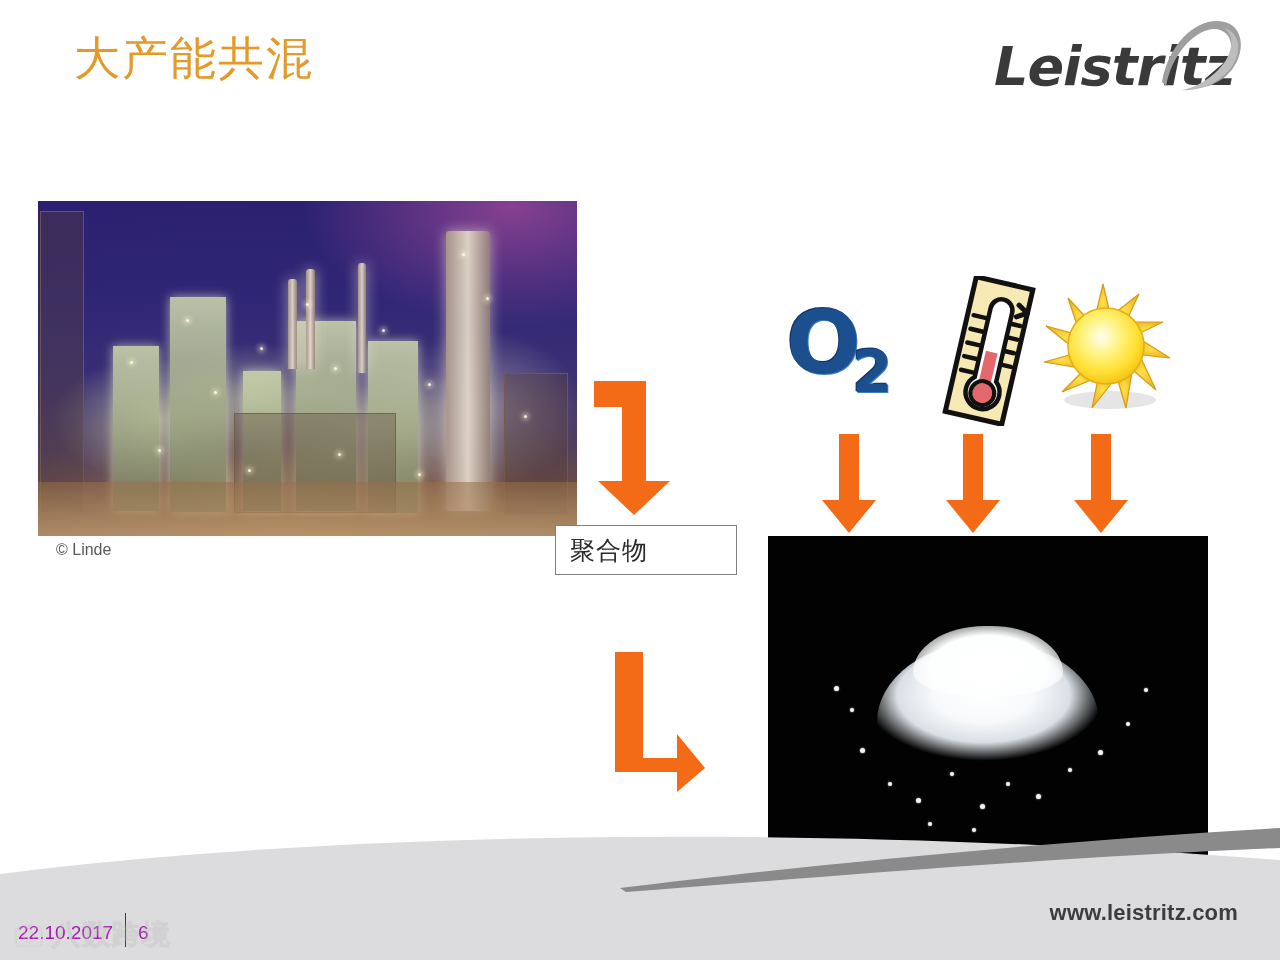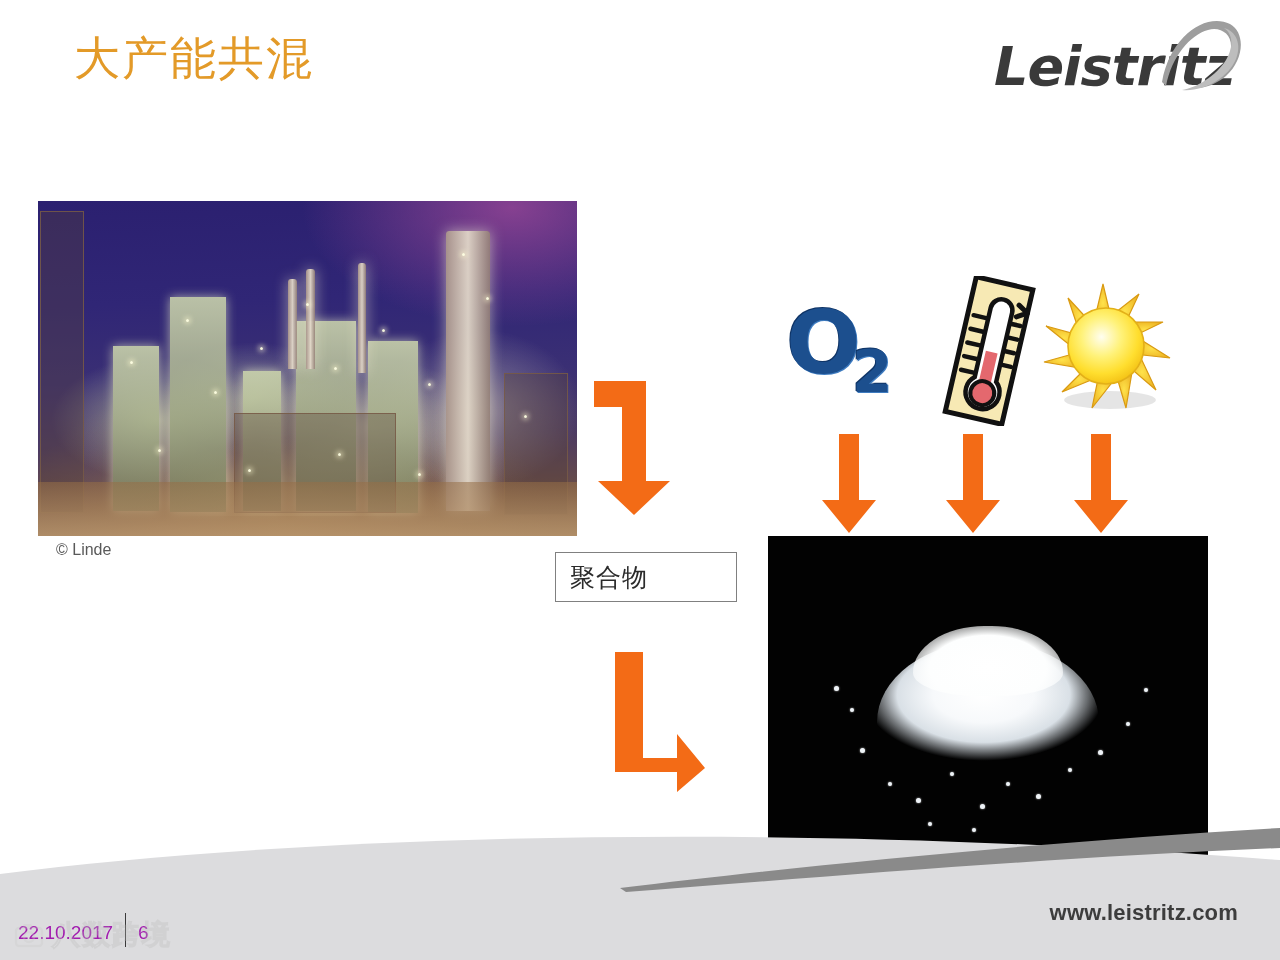--- a/index.html
+++ b/index.html
@@ -134,21 +134,21 @@
     top: 541px;
     font-size: 16px;
     color: #595959;
     font-family: "Liberation Sans", sans-serif;
   }
 
   
   #polymer-box {
     position: absolute;
     left: 555px;
-    top: 552px;
+    top: 525px;
     width: 182px;
     height: 50px;
     border: 1px solid #808080;
     background: #ffffff;
     display: flex;
     align-items: center;
     padding-left: 14px;
     box-sizing: border-box;
   }
   #polymer-label {

